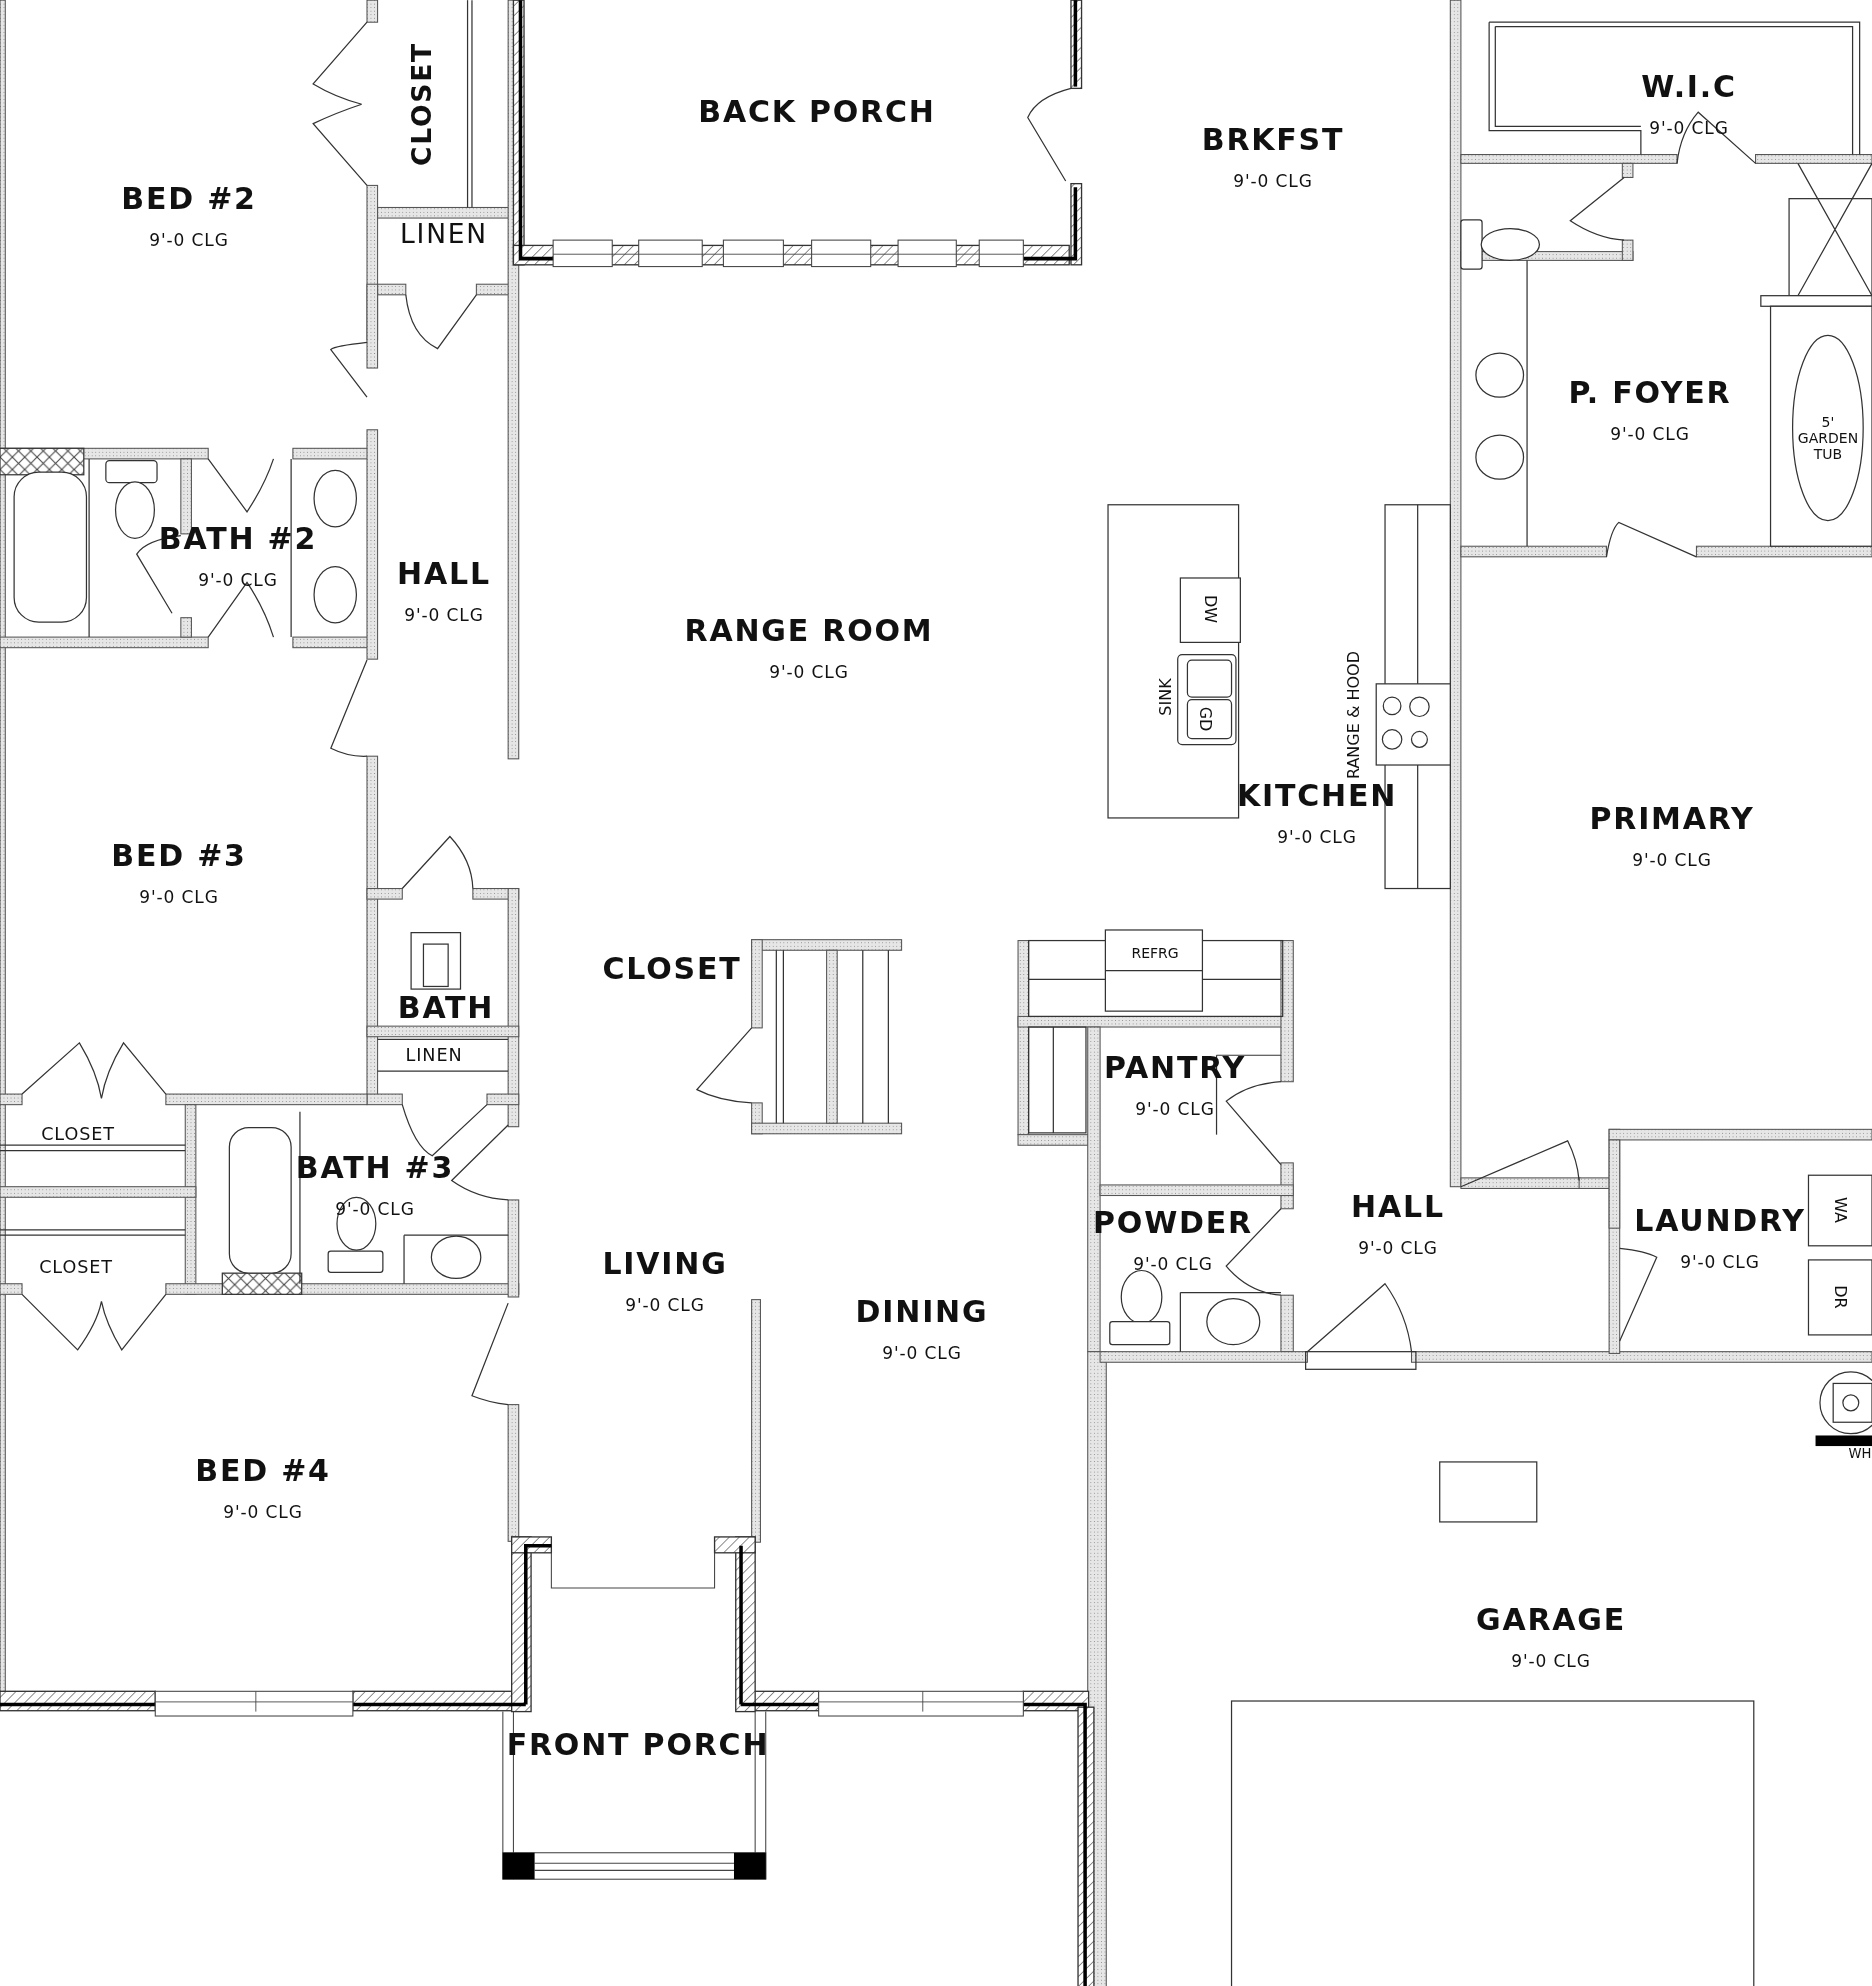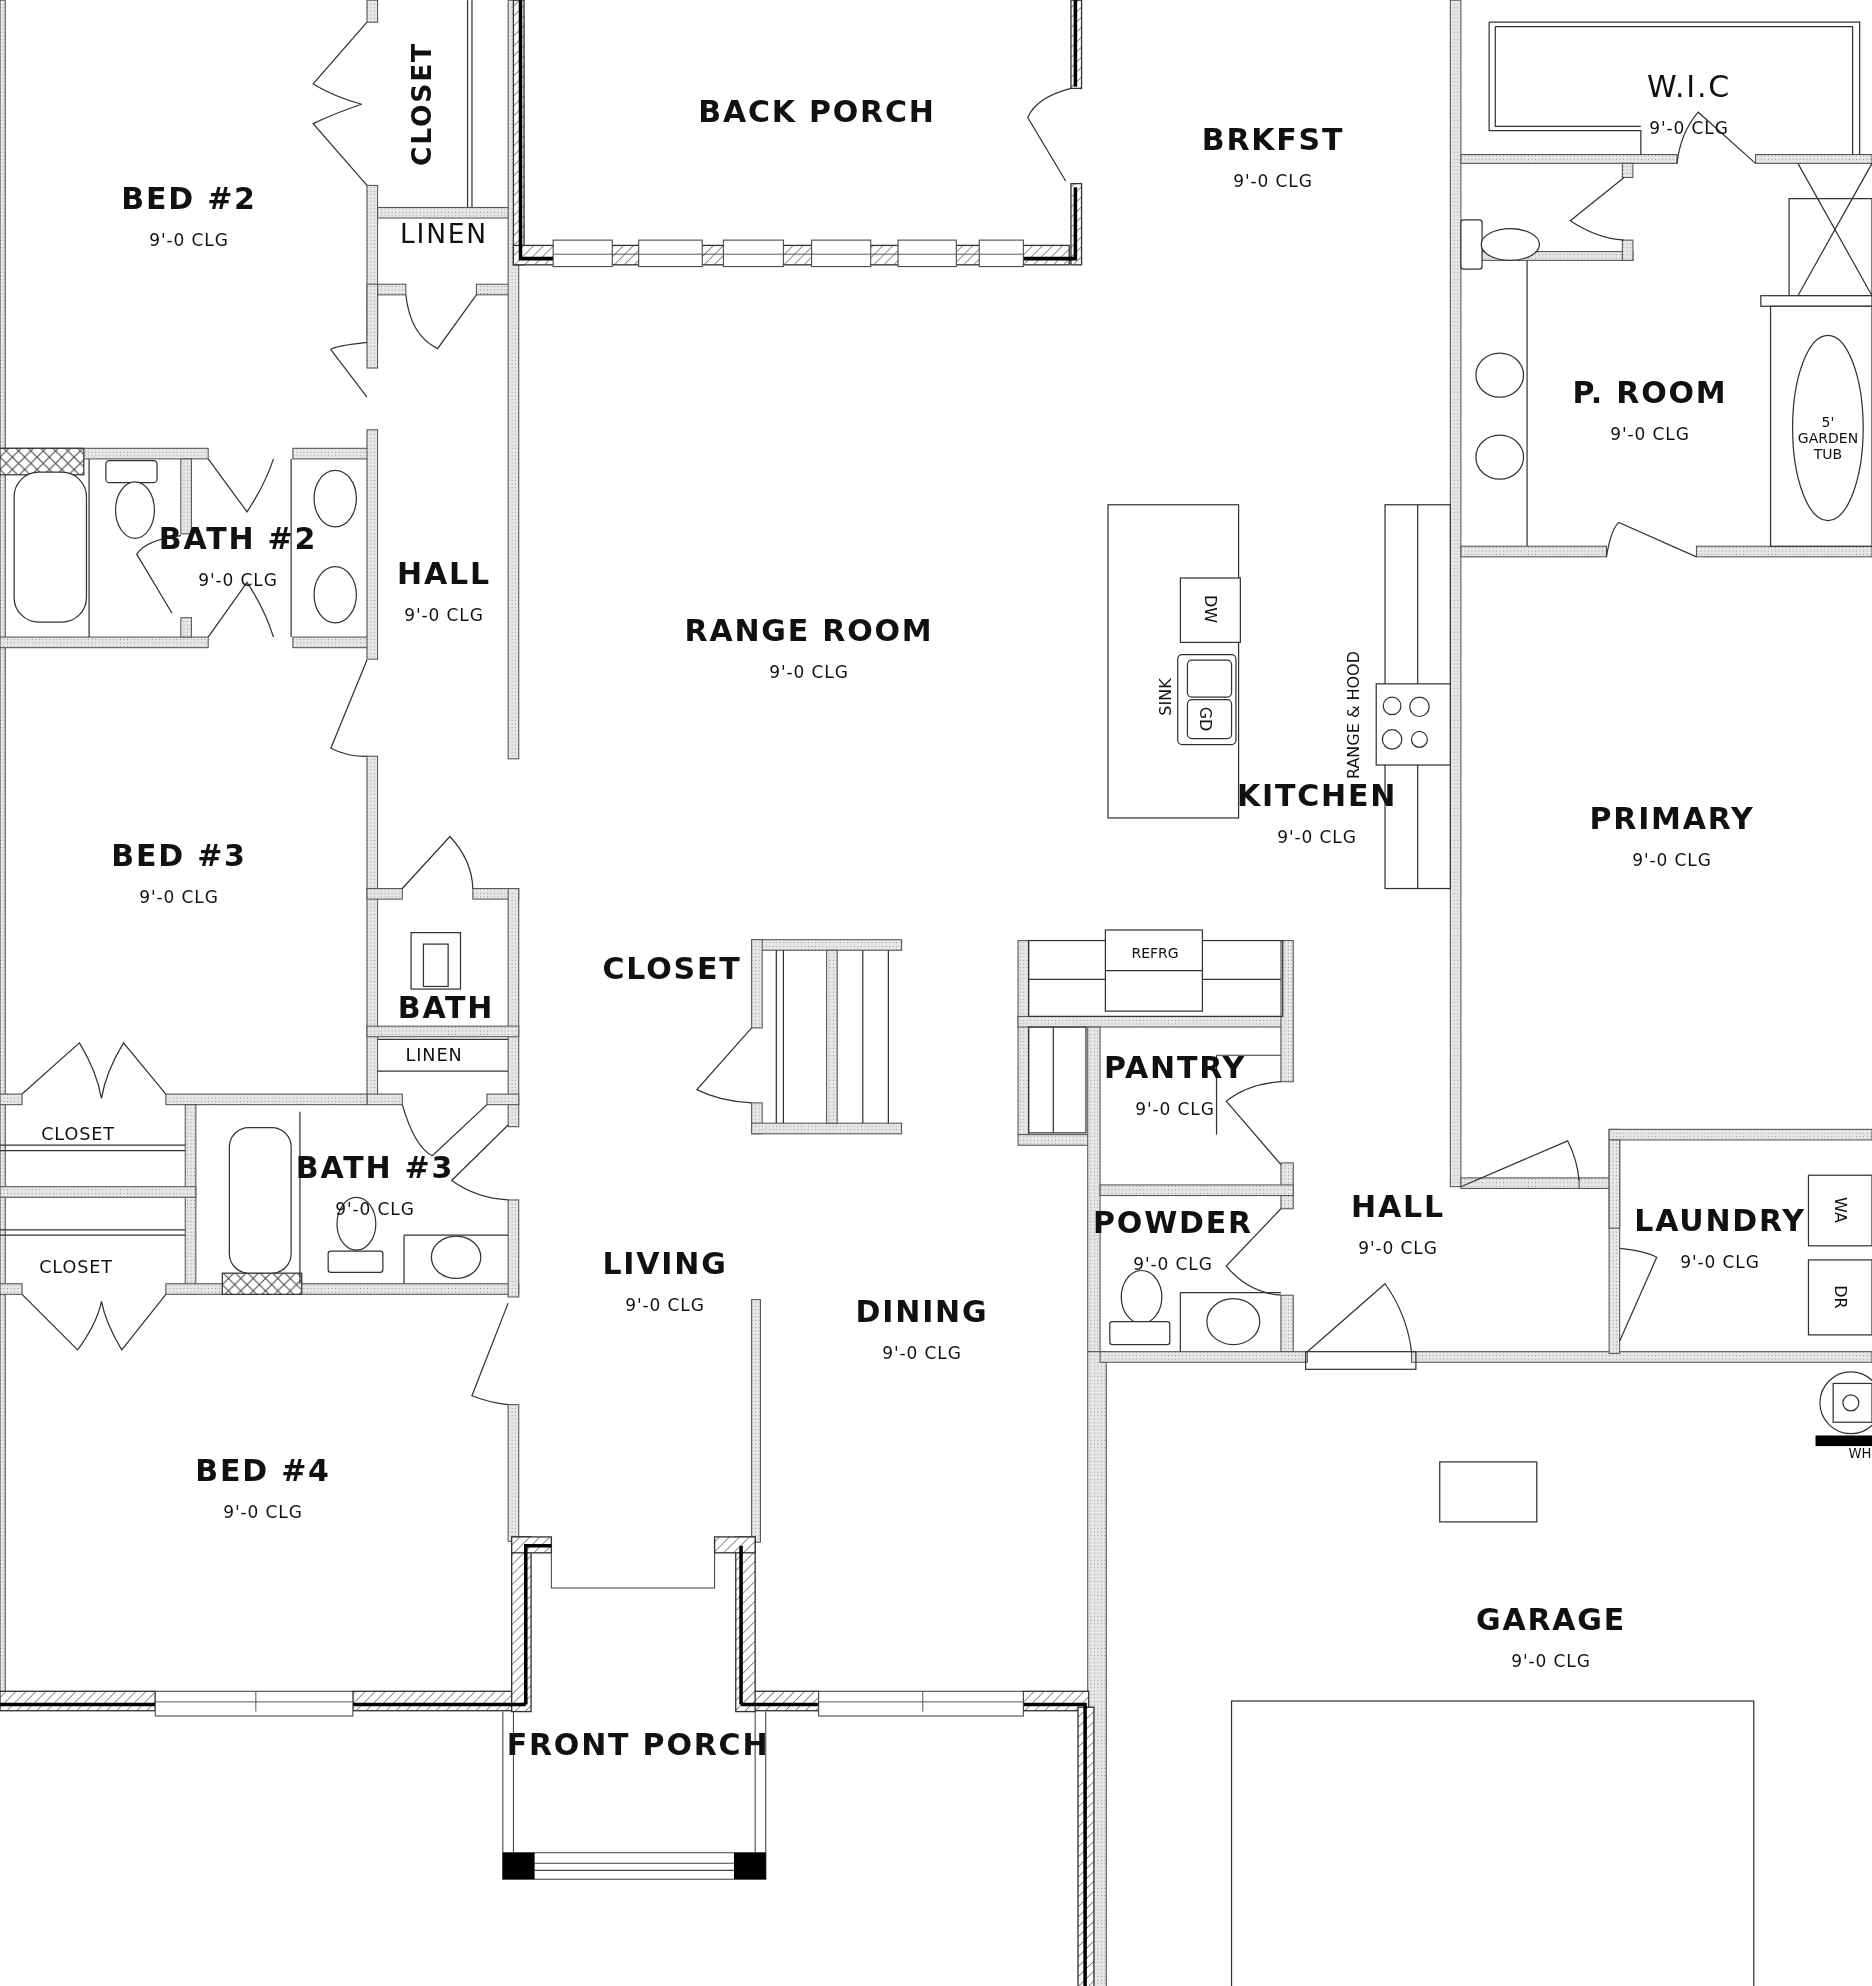--- a/index.html
+++ b/index.html
@@ -315,25 +315,25 @@
   <div class="room-name md" style="font-weight:normal">LINEN</div>
 </div>
 <div class="lbl" style="left:817px;top:112px">
   <div class="room-name">BACK PORCH</div>
 </div>
 <div class="lbl" style="left:1273px;top:157px">
   <div class="room-name">BRKFST</div>
   <div class="clg">9'-0 CLG</div>
 </div>
 <div class="lbl" style="left:1689px;top:104px">
-  <div class="room-name" style="font-weight:normal">W.I.C</div>
+  <div class="room-name" style="font-weight:bold">W.I.C</div>
   <div class="clg">9'-0 CLG</div>
 </div>
 <div class="lbl" style="left:1650px;top:410px">
-  <div class="room-name">P. ROOM</div>
+  <div class="room-name">P. FOYER</div>
   <div class="clg">9'-0 CLG</div>
 </div>
 <div class="lbl" style="left:238px;top:556px">
   <div class="room-name">BATH #2</div>
   <div class="clg">9'-0 CLG</div>
 </div>
 <div class="lbl" style="left:444px;top:591px">
   <div class="room-name">HALL</div>
   <div class="clg">9'-0 CLG</div>
 </div>

